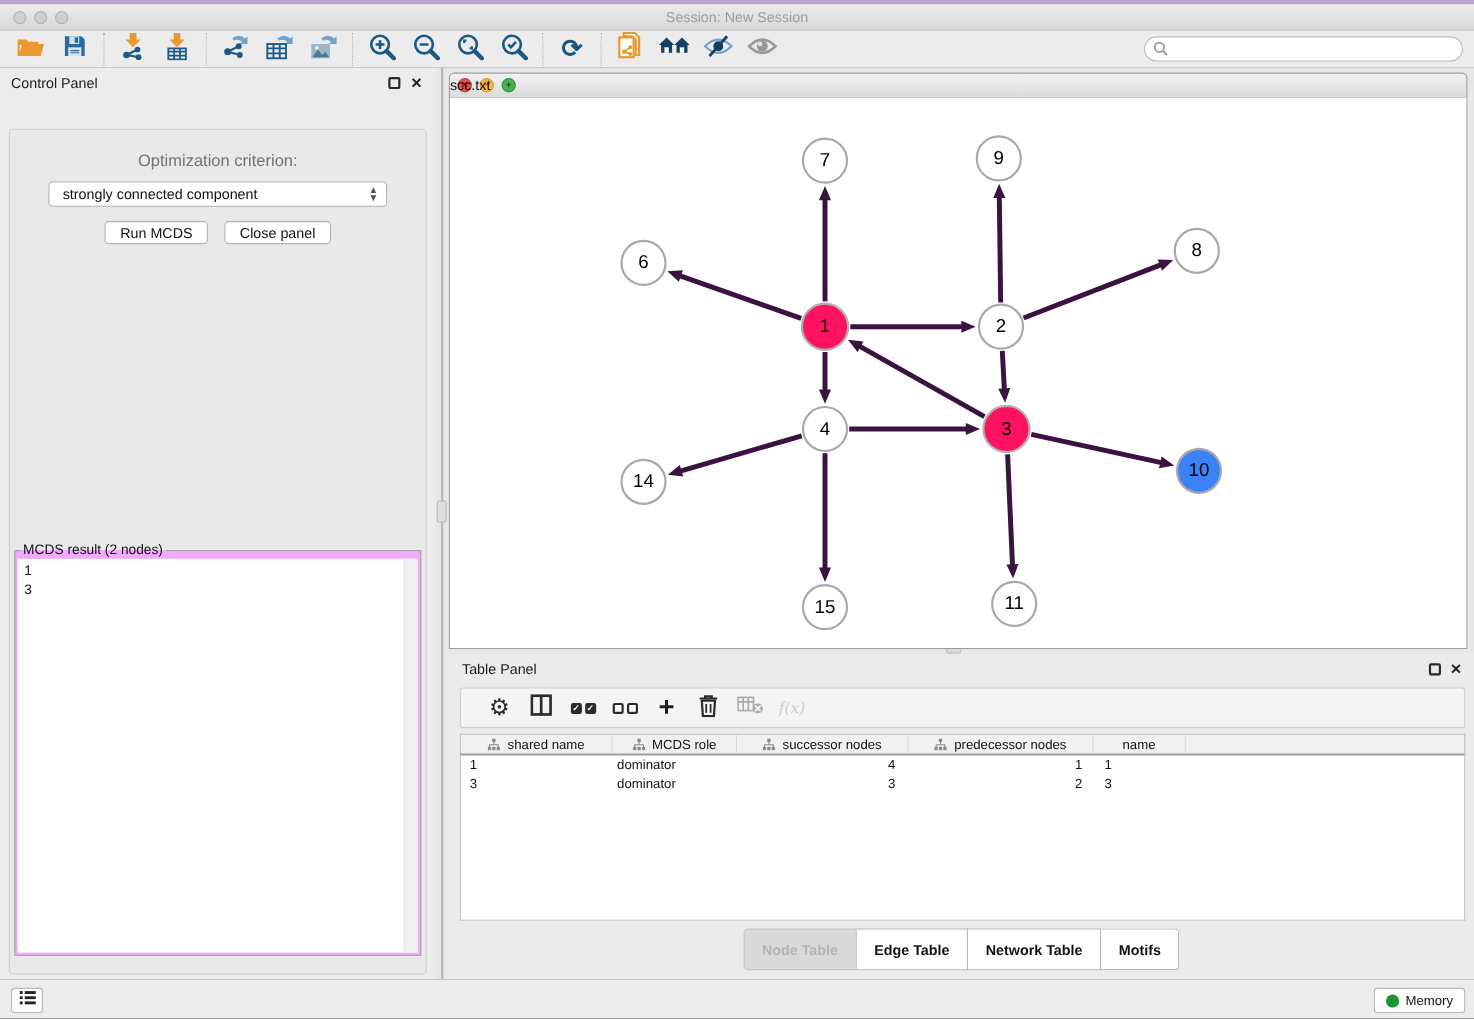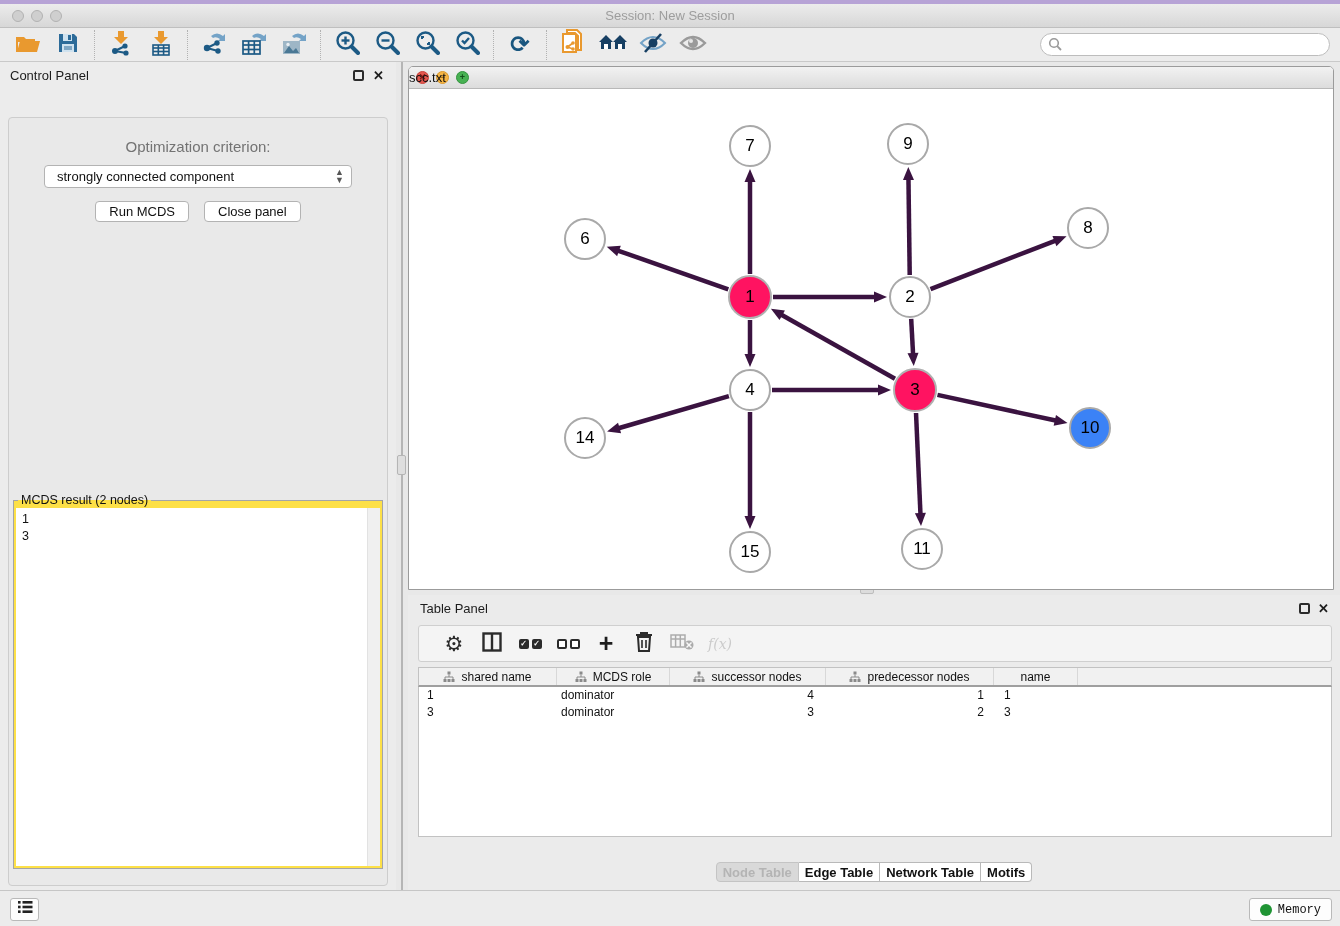--- a/index.html
+++ b/index.html
@@ -62,21 +62,21 @@
   }
   .dd-spinner { position:absolute; right:7px; top:2px; display:flex; flex-direction:column; align-items:center; line-height:8px; }
   .dd-spinner span { font-size:9px; color:#555; }
   .btn-row { margin-top:13px; display:flex; justify-content:center; gap:15px; }
   .push-btn {
     height:21px; padding:0 13px; background:#fff; border:1px solid #b3b3b3; border-radius:4px;
     font-size:13px; color:#111; display:flex; align-items:center;
   }
   .result-fieldset {
     position:absolute; left:4px; right:4px; top:375px; height:376px;
-    border:1px solid #a5a5a5; background:#fde047;
+    border:1px solid #a5a5a5; background:#f0abfc;
   }
   .result-fieldset legend { font-size:12.5px; color:#111; margin-left:4px; padding:0 3px; }
   .result-box { position:absolute; left:2px; right:2px; top:1px; bottom:2px; background:#fff; }
   .result-scroll { position:absolute; right:0; top:0; bottom:0; width:13px; background:#f0f0f0; border-left:1px solid #e2e2e2; }
   .result-text { padding:3px 6px; font-size:12.5px; color:#111; white-space:pre-line; line-height:17px; }
   
   .v-splitter { position:absolute; left:401px; top:62px; width:2px; height:828px; background:#b5b5b5; }
   .v-handle { position:absolute; left:397px; top:455px; width:9px; height:20px; background:#dedede; border:1px solid #b5b5b5; border-radius:2px; }
   .h-handle { position:absolute; left:860px; top:588px; width:14px; height:6px; background:#dcdcdc; border:1px solid #bdbdbd; border-radius:2px; }
   
@@ -133,28 +133,28 @@
   .tp-body { background:#fff; border:1px solid #c2c2c2; border-top:none; height:150px; overflow:hidden; }
   .tp-row { display:grid; grid-template-columns:138px 113px 156px 168px 84px 1fr; height:17px; }
   .tp-row .cell { font-size:12px; color:#111; line-height:17px; overflow:hidden; }
   .cell.a-left0 { padding-left:8px; }
   .cell.a-left1 { padding-left:4px; }
   .cell.a-right { text-align:right; padding-right:12px; }
   .cell.a-right2 { text-align:right; padding-right:10px; }
   .cell.a-left4 { padding-left:10px; }
   .tp-tabs { position:absolute; left:0; right:0; bottom:8px; display:flex; justify-content:center; }
   .tp-tab {
-    height:20px; padding:0 6px; display:flex; align-items:center; font-size:13px; font-weight:600;
+    height:38px; padding:0 16px; display:flex; align-items:center; font-size:13px; font-weight:600;
     background:#fff; color:#111; border:1px solid #b9b9b9; border-left:none;
   }
   .tp-tab:first-child { border-left:1px solid #b9b9b9; border-radius:4px 0 0 4px; }
   .tp-tab:last-child { border-radius:0 4px 4px 0; }
   .tp-tab.selected { background:#d9d9d9; color:#b4b4b4; border-color:#c4c4c4; }
   
-  .status-bar { position:absolute; left:0; top:890px; width:1340px; height:36px; background:#ececec; border-top:1px solid #c6c6c6;font-family:Liberation Mono, monospace; }
+  .status-bar { position:absolute; left:0; top:890px; width:1340px; height:36px; background:#ececec; border-top:1px solid #c6c6c6; }
   .list-button {
     position:absolute; left:10px; top:7px; width:29px; height:23px; background:#fdfdfd;
     border:1px solid #b9b9b9; border-radius:3px; display:flex; align-items:center; justify-content:center;
   }
   .memory-button {
     position:absolute; right:8px; top:7px; height:23px; background:#fdfdfd; border:1px solid #b9b9b9;
     border-radius:3px; display:flex; align-items:center; gap:6px; padding:0 10px; font-size:12px; color:#111;
   }
   .memory-dot { width:12px; height:12px; border-radius:50%; }
 </style>

